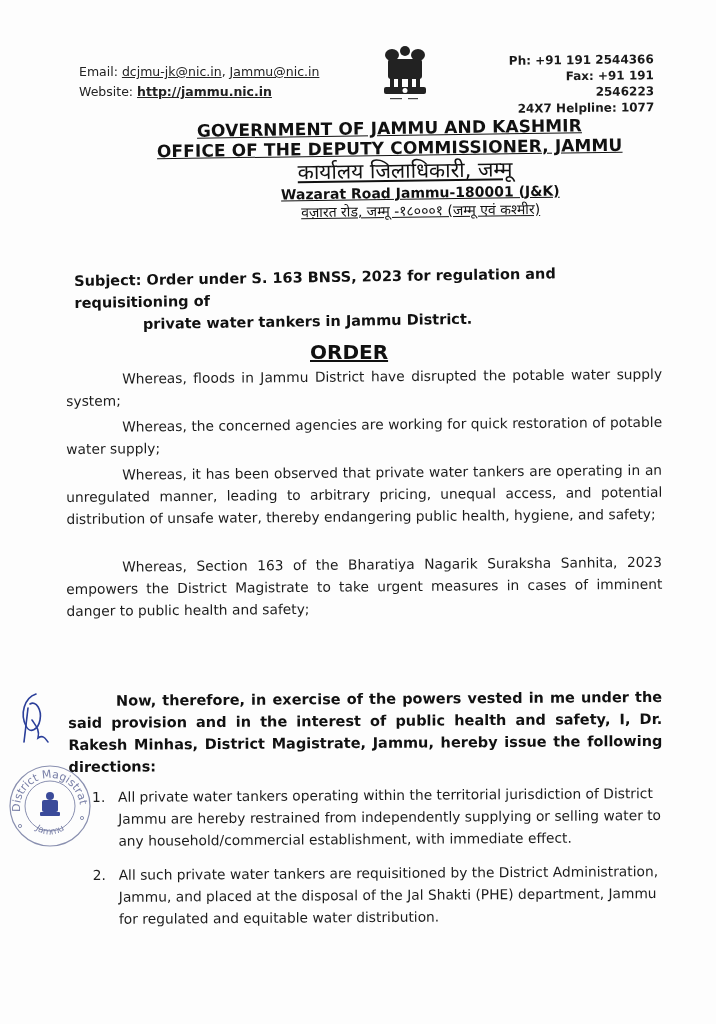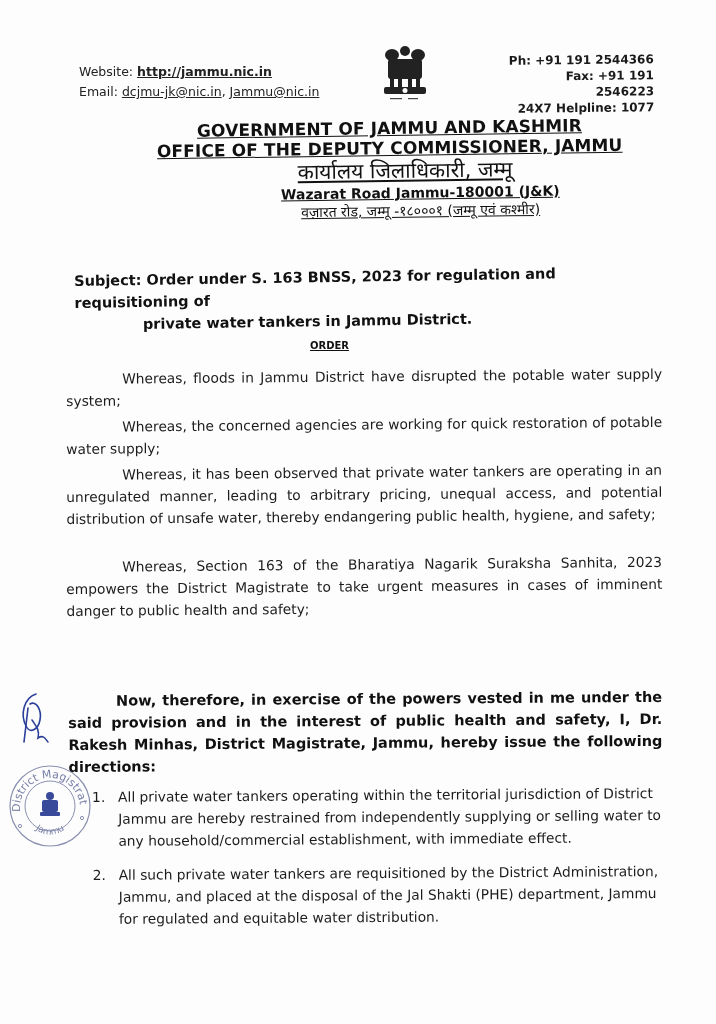--- a/index.html
+++ b/index.html
@@ -21,21 +21,21 @@
     .title-block { position: absolute; left: 150px; top: 118px; width: 480px; text-align: center; transform: rotate(-0.8deg); }
     .t1, .t2 { font-weight: bold; font-size: 17px; line-height: 20px; text-decoration: underline; letter-spacing: 0.1px; color: #111; }
     .t3 { font-size: 21px; line-height: 26px; text-decoration: underline; font-family: "DejaVu Sans", sans-serif; color: #111; margin-left: 30px; }
     .t4 { font-weight: bold; font-size: 14px; line-height: 18px; text-decoration: underline; color: #111; margin-left: 60px; }
     .t5 { font-size: 14px; line-height: 18px; text-decoration: underline; color: #111; margin-left: 60px; }
 
     
     .subject { position: absolute; left: 74px; top: 270px; width: 600px; font-weight: bold; font-size: 14.5px; line-height: 22px; color: #111; transform: rotate(-0.9deg); transform-origin: left top; }
     .subject .indent { display: block; padding-left: 68px; }
 
-    .order-title { position: absolute; left: 310px; top: 340px; font-weight: bold; font-size: 10px; text-decoration: underline; color: #111; }
+    .order-title { position: absolute; left: 310px; top: 340px; font-weight: bold; font-size: 20px; text-decoration: underline; color: #111; }
 
     
     .para { position: absolute; left: 66px; width: 596px; font-size: 13.8px; line-height: 22px; color: #1c1c1c; text-align: justify; text-indent: 56px; transform: rotate(-0.5deg); transform-origin: left top; }
     .p1 { top: 368px; }
     .p2 { top: 416px; }
     .p3 { top: 464px; }
     .p4 { top: 556px; }
 
     .now-para { position: absolute; left: 68px; top: 690px; width: 594px; font-weight: bold; font-size: 14.5px; line-height: 22px; text-align: justify; text-indent: 48px; color: #111; transform: rotate(-0.4deg); transform-origin: left top; }
 
@@ -48,27 +48,27 @@
     .signature { position: absolute; left: 14px; top: 690px; width: 42px; height: 58px; }
     .seal { position: absolute; left: 6px; top: 762px; width: 88px; height: 88px; }
   </style>
 </head>
 <body>
 
 <div class="page">
 
   <div class="contact-left">
     <div>
-      <span class="lbl">Website:</span>
-      <span class="link bold">http://jammu.nic.in</span>
-    </div>
-    <div>
       <span class="lbl">Email:</span>
       <span class="link">dcjmu-jk@nic.in</span><span>,</span>
       <span class="link">Jammu@nic.in</span>
+    </div>
+    <div>
+      <span class="lbl">Website:</span>
+      <span class="link bold">http://jammu.nic.in</span>
     </div>
   </div>
 
   <svg class="emblem" viewBox="0 0 54 62">
     <g fill="#222">
       <circle cx="27" cy="9" r="5"></circle>
       <ellipse cx="14" cy="13" rx="7" ry="6"></ellipse>
       <ellipse cx="40" cy="13" rx="7" ry="6"></ellipse>
       <rect x="10" y="17" width="34" height="20" rx="3"></rect>
       <rect x="12" y="36" width="4" height="10"></rect>

